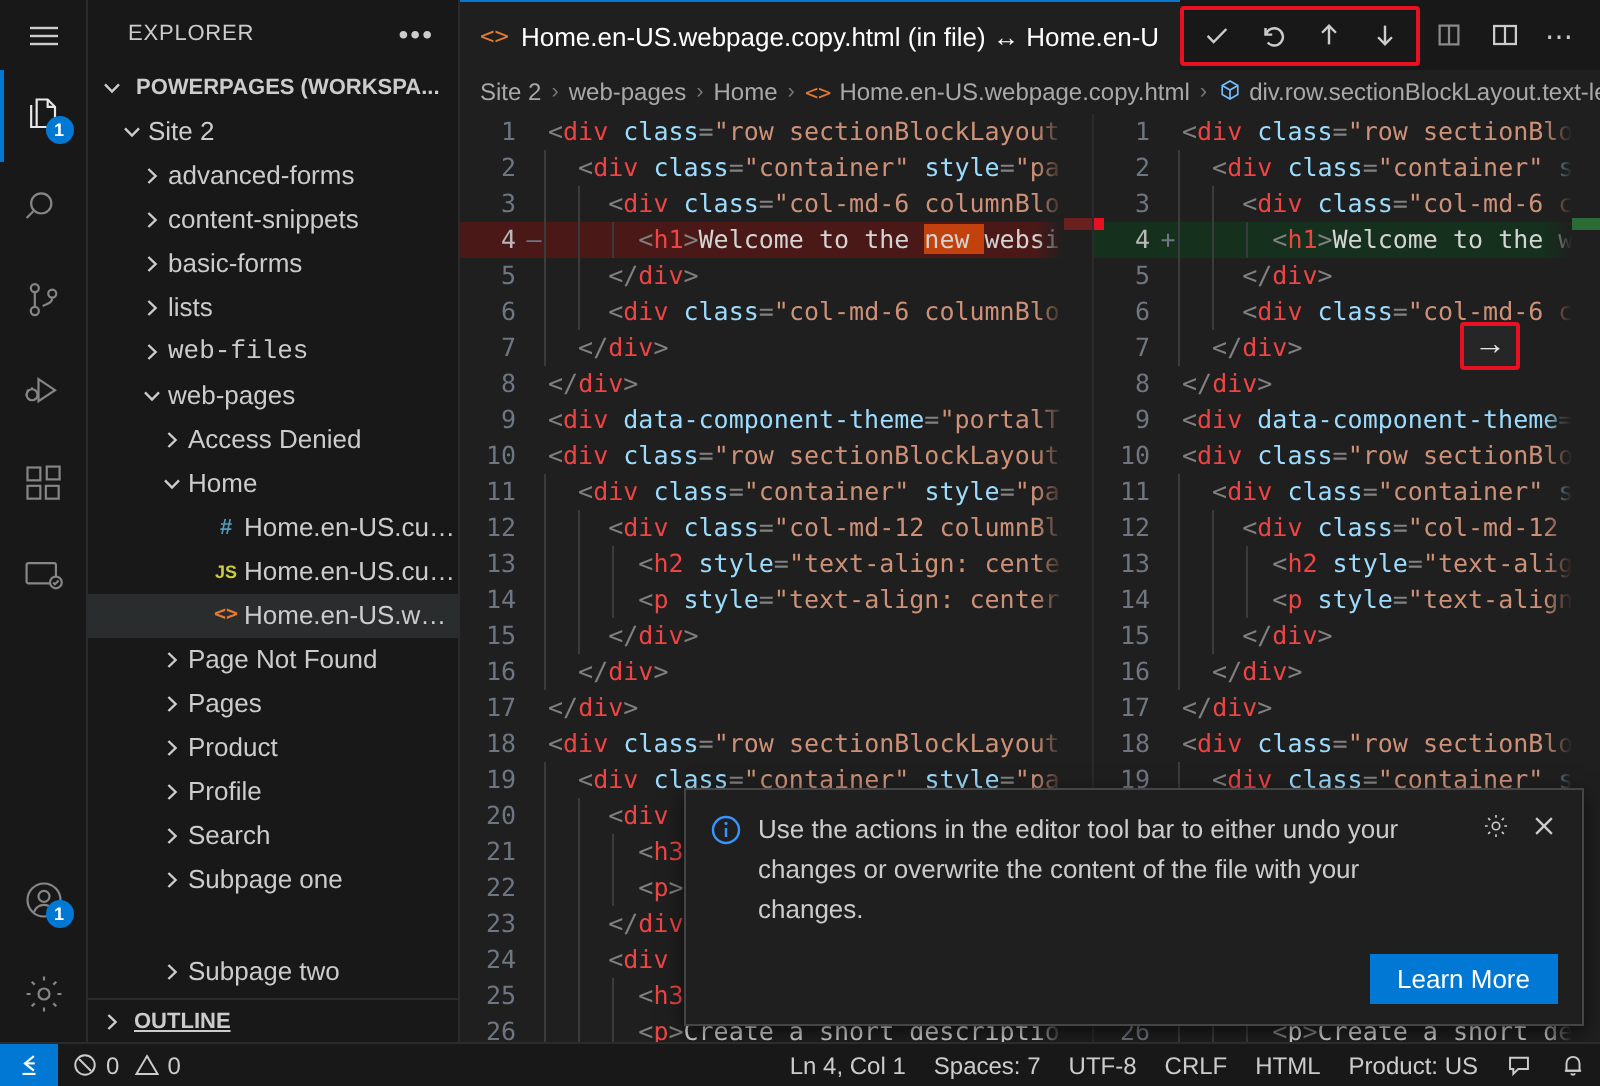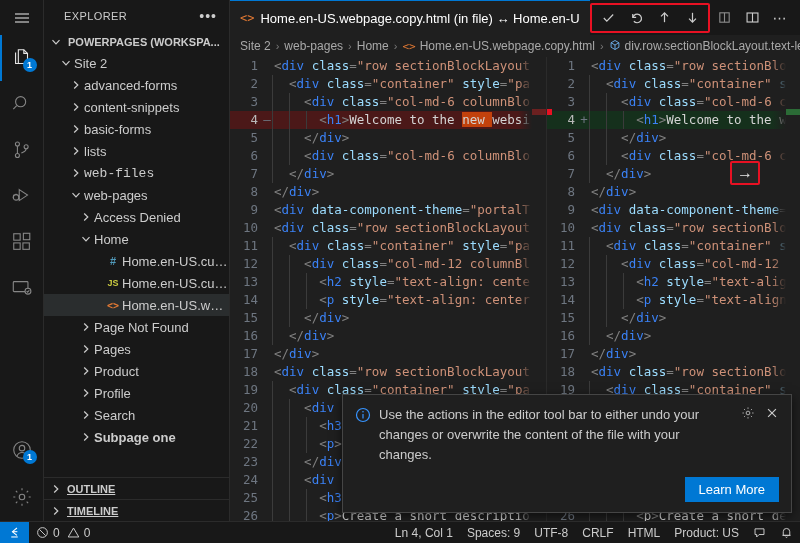--- a/index.html
+++ b/index.html
@@ -106,21 +106,21 @@
   .ctext{ flex:1 1 auto; overflow:hidden; padding-left:2px; }
   .cline.del{ background:#4b1818; }
   .cline.del .gut{ color:#b9b9b9; }
   .cline.add{ background:#15301c; }
   .cline.add .gut{ color:#b9b9b9; }
   .word-del{ background:#c2410c; }
   .indent-guide{ position:absolute; top:0; bottom:0; width:1px; background:#3b3b3b; }
 
   
   .t-punct{ color:#808080; }
-  .t-tag{ color:#3b82f6; }
+  .t-tag{ color:#ef4444; }
   .t-attr{ color:#9cdcfe;margin-top:40px; }
   .t-str{ color:#ce9178; }
   .t-txt{ color:#d4d4d4; }
 
   
   #arrowbox{
     position:absolute; left:500px; top:104px; width:30px; height:24px;
     border:2px solid #e81123; background:#262626; border-radius:2px;
     display:flex; align-items:center; justify-content:center; color:#e6e6e6; cursor:pointer;
     z-index:14;
@@ -381,21 +381,21 @@
             <span class="lbl">Profile</span>
           </div>
           <div class="tree-row" style="padding-left: 34px;">
             <span class="chev">
               <svg width="12" height="12" viewBox="0 0 12 12" fill="none" stroke="#cccccc" stroke-width="1.2">
                 <path d="M4.2 2.5L7.8 6 4.2 9.5"></path>
               </svg>
             </span>
             <span class="lbl">Search</span>
           </div>
-          <div class="tree-row" style="padding-left: 34px; font-weight: bold;">
+          <div class="tree-row" style="padding-left: 34px;">
             <span class="chev">
               <svg width="12" height="12" viewBox="0 0 12 12" fill="none" stroke="#cccccc" stroke-width="1.2">
                 <path d="M4.2 2.5L7.8 6 4.2 9.5"></path>
               </svg>
             </span>
             <span class="lbl">Subpage one</span>
           </div>
           <div class="tree-row" style="padding-left: 34px; margin-top: 24px;">
             <span class="chev">
               <svg width="12" height="12" viewBox="0 0 12 12" fill="none" stroke="#cccccc" stroke-width="1.2">
@@ -409,28 +409,20 @@
           </div>
         </div>
       <div id="panels">
           <div class="panel-head">
             <span class="chev">
               <svg width="12" height="12" viewBox="0 0 12 12" fill="none" stroke="#cccccc" stroke-width="1.2">
                 <path d="M4.2 2.5L7.8 6 4.2 9.5"></path>
               </svg>
             </span>
             <span>OUTLINE</span>
-          </div>
-          <div class="panel-head">
-            <span class="chev">
-              <svg width="12" height="12" viewBox="0 0 12 12" fill="none" stroke="#cccccc" stroke-width="1.2">
-                <path d="M4.2 2.5L7.8 6 4.2 9.5"></path>
-              </svg>
-            </span>
-            <span>TIMELINE</span>
           </div>
         </div>
     </div>
 
     <div id="editor">
 
       <div id="tabbar">
         <div id="tab">
           <span style="color:#e37933;font-family:'DejaVu Sans Mono',monospace;font-size:12px;">&lt;&gt;</span>
           <span class="tabtext">Home.en-US.webpage.copy.html (in file) ↔ Home.en-US.webpage.copy</span>
@@ -627,21 +619,21 @@
           <line x1="4.3" y1="4.3" x2="11.7" y2="11.7"></line>
       </svg>
       <span>0</span>
       <svg width="13" height="13" viewBox="0 0 16 16" fill="none" stroke="#cccccc" stroke-width="1.2" style="margin-left:3px;">
         <path d="M8 2.5L14.5 13.5h-13z"></path>
       </svg>
       <span>0</span>
     </div>
     <div class="sb-fill"></div>
     <div class="sb-item">Ln 4, Col 1</div>
-    <div class="sb-item">Spaces: 9</div>
+    <div class="sb-item">Spaces: 7</div>
     <div class="sb-item">UTF-8</div>
     <div class="sb-item">CRLF</div>
     <div class="sb-item">HTML</div>
     <div class="sb-item">Product: US</div>
     <div class="sb-item">
       <svg width="13" height="13" viewBox="0 0 16 16" fill="none" stroke="#cccccc" stroke-width="1.2">
         <path d="M2.5 3.5h11v7h-6l-3 3v-3h-2z"></path>
       </svg>
     </div>
     <div class="sb-item">

